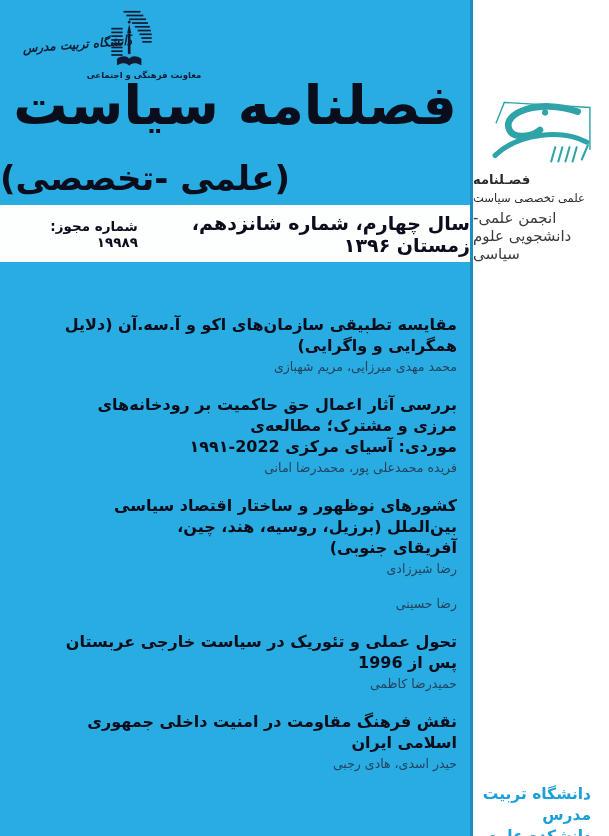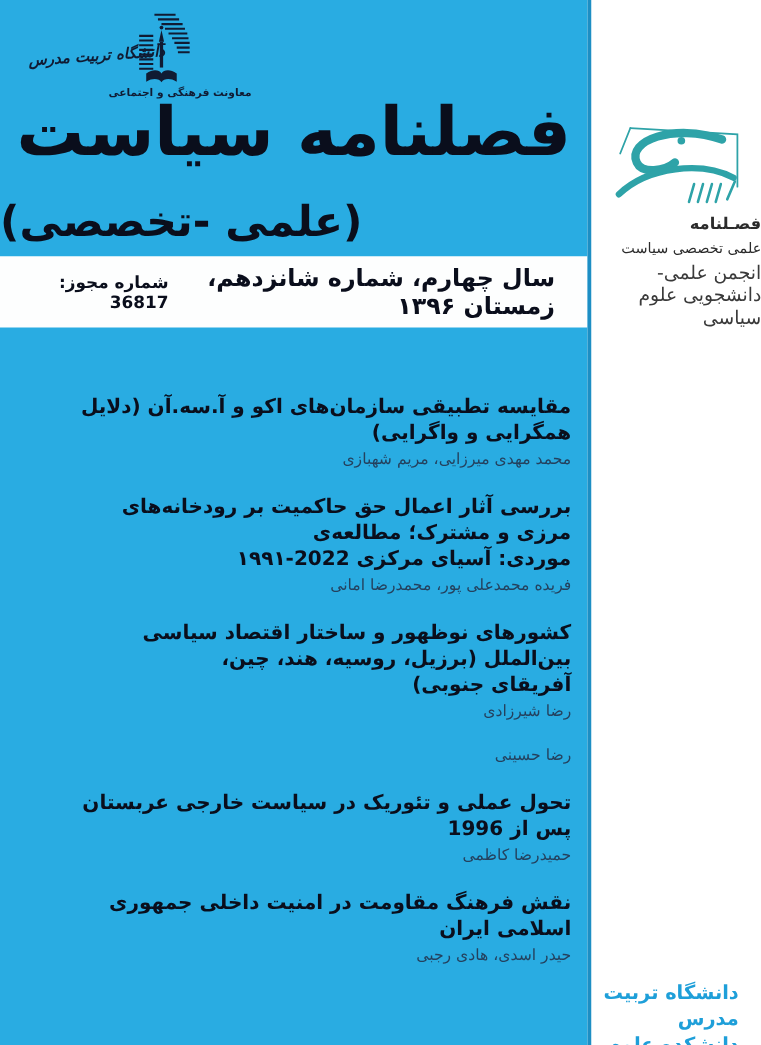--- a/index.html
+++ b/index.html
@@ -17,21 +17,21 @@
   .right-col{
     position:absolute;top:0;right:0;bottom:0;width:136px;
     background:#ffffff;
     border-left:3px solid #1d8ec4;
   }
   .journal-logo{
     position:absolute;top:96px;left:15px;width:106px;height:74px;
   }
   .logo-caption{
     position:absolute;top:172px;left:0;right:0;
-    text-align:right;direction:rtl;color:#2b2b2b;
+    text-align:left;direction:rtl;color:#2b2b2b;
   }
   .logo-caption .l1{font-size:13px;font-weight:bold;letter-spacing:1px;}
   .logo-caption .l2{font-size:11.5px;margin-top:4px;}
   .logo-caption .l3{font-size:15px;margin-top:4px;color:#3a3a3a;}
   .uni-label{
     position:absolute;top:784px;right:18px;left:6px;
     text-align:right;direction:rtl;
     color:#1e9fd9;font-weight:bold;
     font-size:15.5px;line-height:21px;
   }
@@ -66,21 +66,21 @@
     font-size:34px;font-weight:bold;color:#0a0e1c;
   }
 
   .issue-band{
     position:absolute;top:205px;left:0;width:470px;height:57px;
     background:#fdfefe;
     display:flex;align-items:center;justify-content:space-between;
     direction:rtl;
   }
   .issue-info{
-    padding-right:26px;
+    padding-right:0;
     font-size:19px;font-weight:bold;color:#0a0e1c;
   }
   .license{
     padding-left:30px;
     font-size:13.5px;font-weight:bold;color:#0a0e1c;
   }
 
   .articles{
     position:absolute;top:262px;left:0;right:0;bottom:0;
     direction:rtl;
@@ -138,21 +138,21 @@
       </svg>
       <div class="uni-calligraphy">دانشگاه تربیت مدرس</div>
       <div class="uni-dept">معاونت فرهنگی و اجتماعی</div>
     </div>
 
     <div class="title">فصلنامه سیاست</div>
     <div class="subtitle">(علمی -تخصصی)</div>
 
     <div class="issue-band">
       <div class="issue-info">سال چهارم، شماره شانزدهم، زمستان ۱۳۹۶</div>
-      <div class="license">شماره مجوز: 36817</div>
+      <div class="license">شماره مجوز: ۱۹۹۸۹</div>
     </div>
 
     <div class="articles">
       <div class="article">
         <div class="t">مقایسه تطبیقی سازمان‌های اکو و آ.سه.آن (دلایل همگرایی و واگرایی)</div>
         <div class="a">محمد مهدی میرزایی، مریم شهبازی</div>
       </div>
       <div class="article">
         <div class="t">بررسی آثار اعمال حق حاکمیت بر رودخانه‌های مرزی و مشترک؛ مطالعه‌ی
 موردی: آسیای مرکزی 2022-۱۹۹۱</div>

